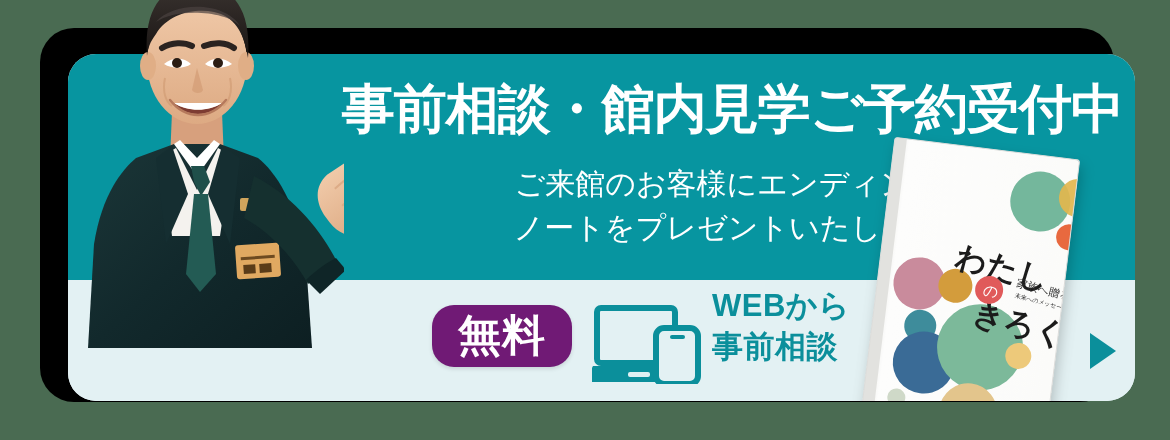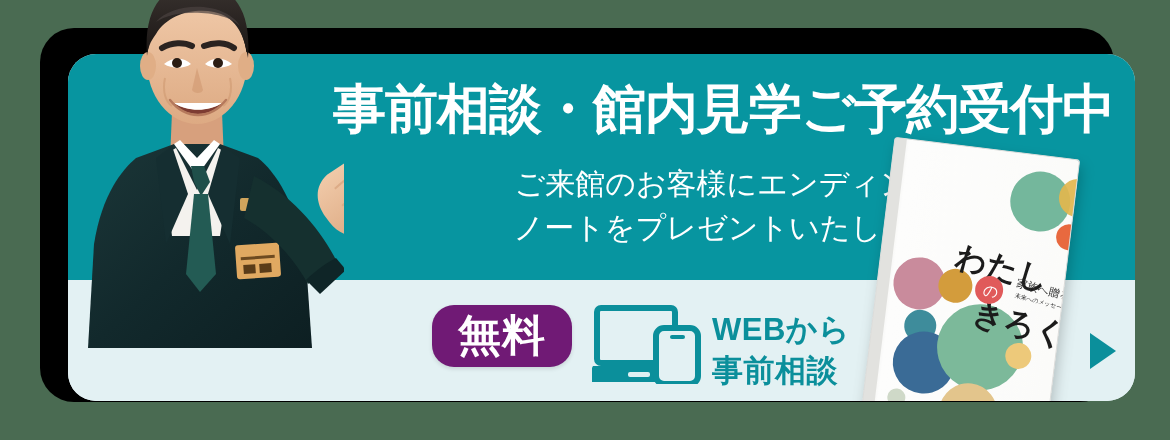--- a/index.html
+++ b/index.html
@@ -42,21 +42,21 @@
   
   .headline{
     position:absolute;left:265px;top:27px;
     width:790px;
     color:#ffffff;
     font-size:53px;
     font-weight:700;
     letter-spacing:-1px;
     line-height:1.05;
     white-space:nowrap;
-    text-align:left;
+    text-align:right;
   }
 
   
   .subtitle{
     position:absolute;left:400px;top:108px;
     width:520px;
     color:#ffffff;
     font-size:30px;
     font-weight:400;
     line-height:1.46;
@@ -80,21 +80,21 @@
   }
 
   
   .device-icon{
     position:absolute;left:524px;top:250px;
     width:110px;height:80px;
   }
 
   
   .web-apply{
-    position:absolute;left:644px;top:256px;
+    position:absolute;left:644px;top:232px;
     color:#0b8f9b;
     font-size:31px;
     font-weight:700;
     line-height:1.32;
     letter-spacing:0.5px;
     white-space:nowrap;
   }
 
   
   .arrow{

